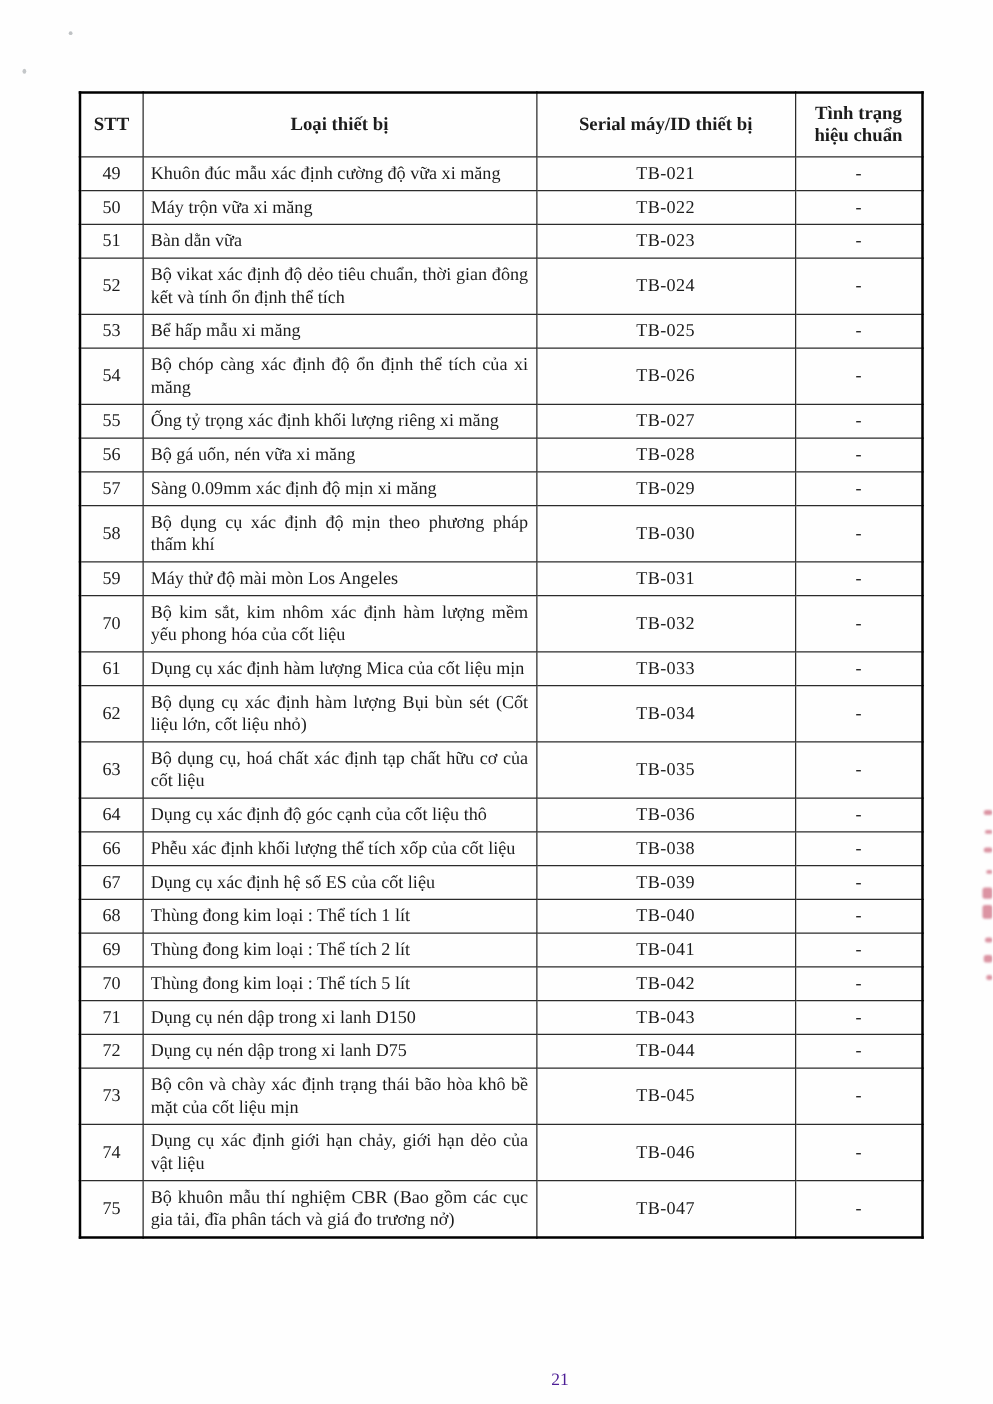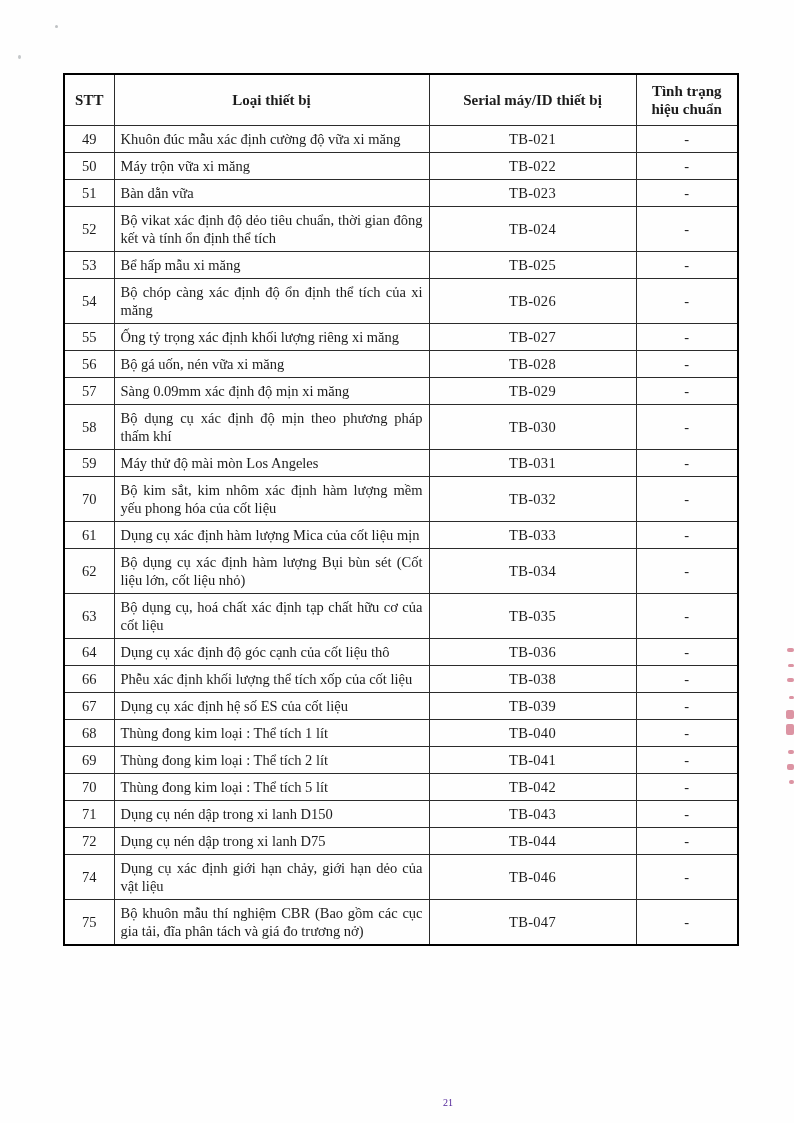--- a/index.html
+++ b/index.html
@@ -38,21 +38,21 @@
     font-weight:bold;text-align:center;font-size:15px;
     height:42px;padding:2px 4px;
   }
   td.stt{text-align:center;}
   td.device{text-align:justify;padding:4px 8px;}
   td.serial{text-align:center;letter-spacing:.3px;}
   td.status{text-align:center;}
 
   .page-number{
     position:absolute;left:448px;top:1097px;transform:translateX(-50%);
-    font-size:10px;color:#4c1d95;
+    font-size:14px;color:#4c1d95;
   }
 </style>
 </head>
 <body>
 
 <div class="page">
 
   <span class="speck s1"></span>
   <span class="speck s2"></span>
 
@@ -204,20 +204,26 @@
           <td class="serial">TB-043</td>
           <td class="status">-</td>
         </tr>
         <tr>
           <td class="stt">72</td>
           <td class="device">Dụng cụ nén dập trong xi lanh D75</td>
           <td class="serial">TB-044</td>
           <td class="status">-</td>
         </tr>
         <tr>
+          <td class="stt">73</td>
+          <td class="device">Bộ côn và chày xác định trạng thái bão hòa khô bề mặt của cốt liệu mịn</td>
+          <td class="serial">TB-045</td>
+          <td class="status">-</td>
+        </tr>
+        <tr>
           <td class="stt">74</td>
           <td class="device">Dụng cụ xác định giới hạn chảy, giới hạn dẻo của vật liệu</td>
           <td class="serial">TB-046</td>
           <td class="status">-</td>
         </tr>
         <tr>
           <td class="stt">75</td>
           <td class="device">Bộ khuôn mẫu thí nghiệm CBR (Bao gồm các cục gia tải, đĩa phân tách và giá đo trương nở)</td>
           <td class="serial">TB-047</td>
           <td class="status">-</td>

